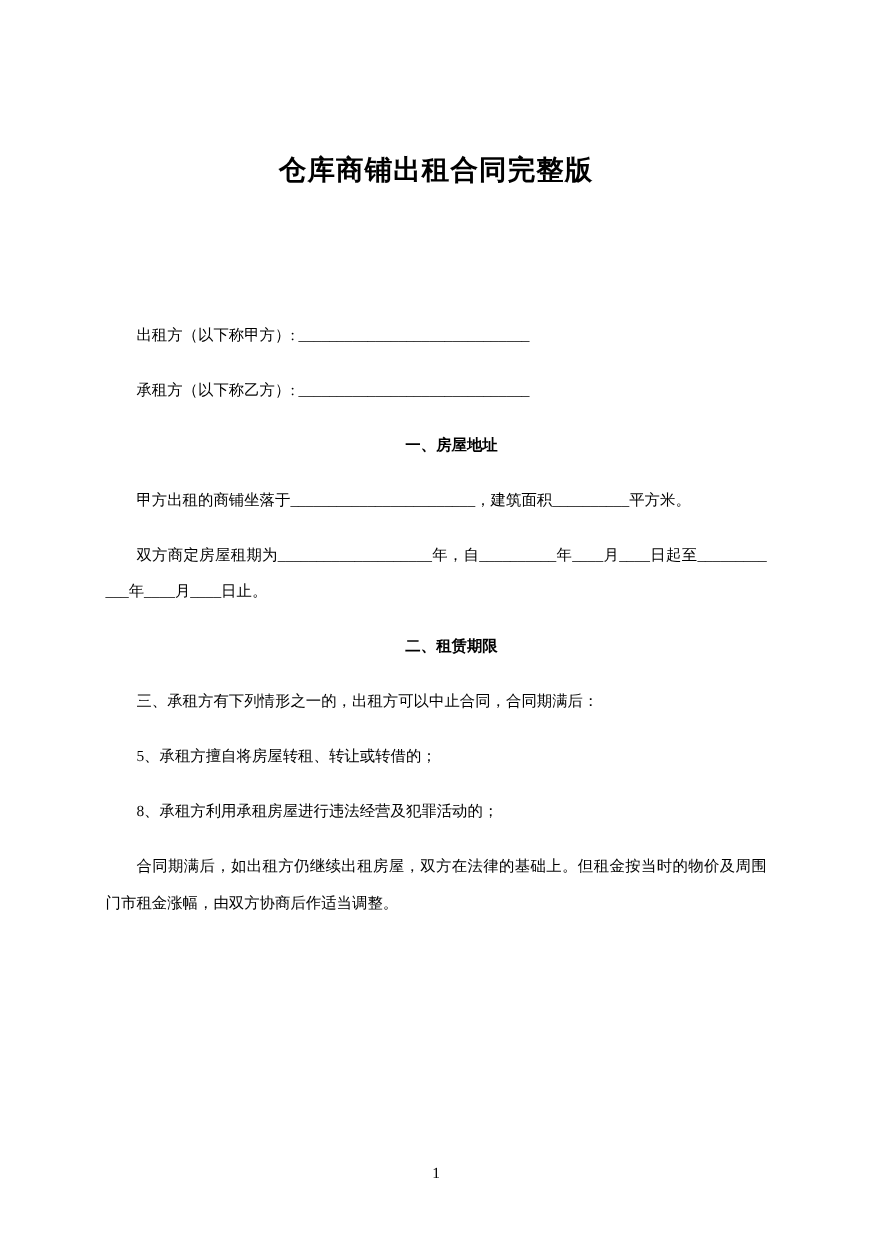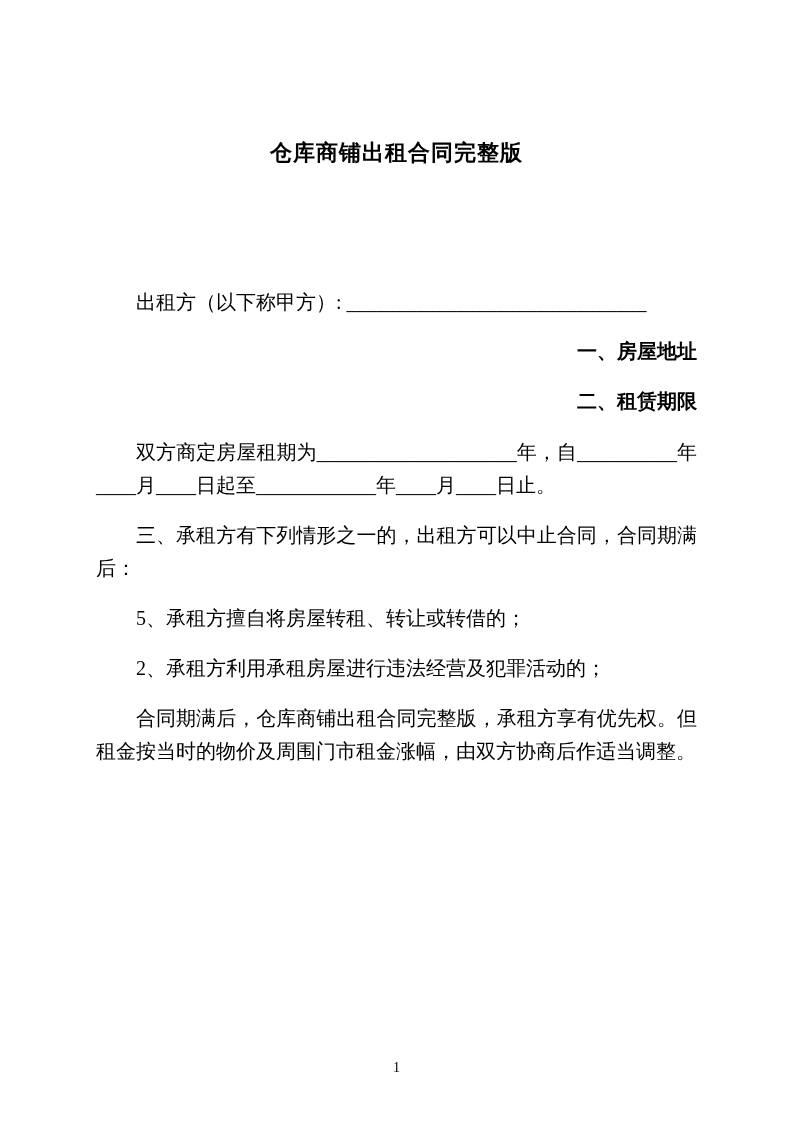--- a/index.html
+++ b/index.html
@@ -18,70 +18,71 @@
     overflow: hidden;
     box-sizing: border-box;
   }
   .content {
     padding: 138px 96px 0 96px;
     box-sizing: border-box;
   }
   .doc-title {
     margin: 0 0 118px 0;
     text-align: center;
-    font-size: 22px;
+    font-size: 25px;
     font-weight: bold;
     letter-spacing: 1px;
   }
   .para {
     margin: 0 0 17px 0;
-    font-size: 20px;
+    font-size: 14px;
     line-height: 33px;
     text-align: justify;
     text-indent: 2em;
     word-break: break-all;
   }
   .para.heading {
     font-weight: bold;
-    text-align: right;
-    font-family: Liberation Mono, monospace;
+    text-align: center;
   }
   .page-number {
     position: absolute;
     bottom: 46px;
     left: 0;
     right: 0;
     text-align: center;
     font-size: 14px;
   }
 </style>
 </head>
 <body>
 
 <div class="page">
   <div class="content">
 
     <h1 class="doc-title">仓库商铺出租合同完整版</h1>
 
     <p class="para">出租方（以下称甲方）: ______________________________</p>
 
+    <p class="para">承租方（以下称乙方）: ______________________________</p>
 
 
     <p class="para heading">一、房屋地址</p>
 
+    <p class="para">甲方出租的商铺坐落于________________________，建筑面积__________平方米。</p>
+
+    <p class="para">双方商定房屋租期为____________________年，自__________年____月____日起至____________年____月____日止。</p>
 
     <p class="para heading">二、租赁期限</p>
-
-    <p class="para">双方商定房屋租期为____________________年，自__________年____月____日起至____________年____月____日止。</p>
 
     <p class="para">三、承租方有下列情形之一的，出租方可以中止合同，合同期满后：</p>
 
     <p class="para">5、承租方擅自将房屋转租、转让或转借的；</p>
 
-    <p class="para">2、承租方利用承租房屋进行违法经营及犯罪活动的；</p>
+    <p class="para">8、承租方利用承租房屋进行违法经营及犯罪活动的；</p>
 
 
-    <p class="para">合同期满后，仓库商铺出租合同完整版，承租方享有优先权。但租金按当时的物价及周围门市租金涨幅，由双方协商后作适当调整。</p>
+    <p class="para">合同期满后，如出租方仍继续出租房屋，双方在法律的基础上。但租金按当时的物价及周围门市租金涨幅，由双方协商后作适当调整。</p>
 
   </div>
 
   <div class="page-number">1</div>
 </div>
 
 </body></html>

